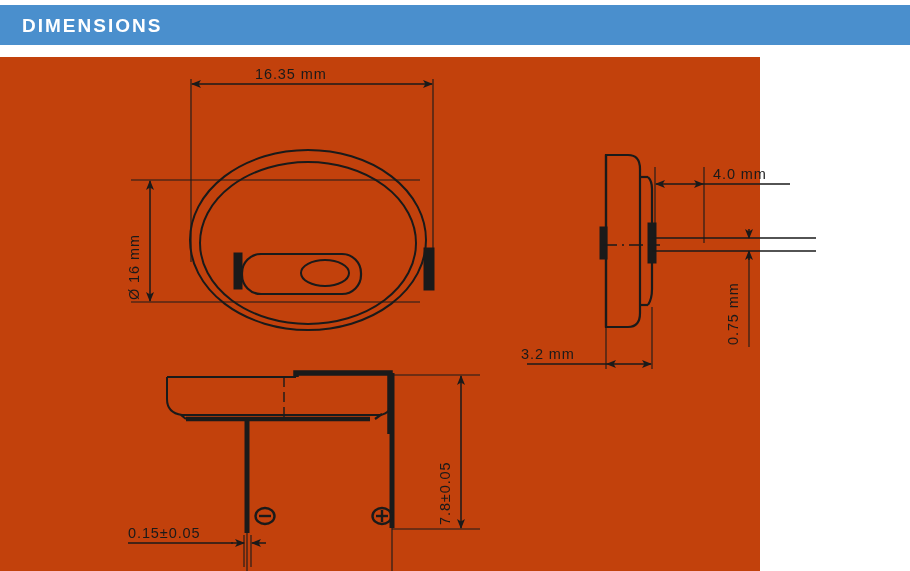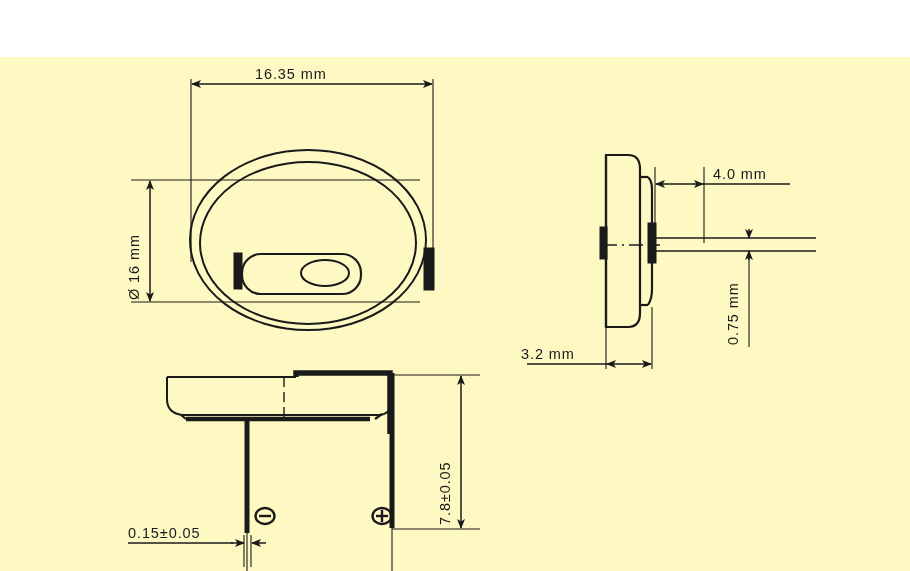--- a/index.html
+++ b/index.html
@@ -36,42 +36,45 @@
     font-weight: bold;
     letter-spacing: 2.0px;
     color: #ffffff;
     font-family: "Liberation Sans", sans-serif;
     white-space: nowrap;
   }
   #drawing-area {
     position: absolute;
     left: 0;
     top: 57px;
-    width: 910px;
+    width: 760px;
     height: 514px;
-    background: #fef9c3;
+    background: #c2410c;
   }
   #drawing-svg {
     position: absolute;
     left: 0;
     top: 0;
     display: block;
   }
   .dim-text {
     font-family: "Liberation Sans", sans-serif;
     font-size: 14.5px;
     fill: #1a1a1a;
     letter-spacing: 0.9px;
   }
 </style>
 </head>
 <body>
 
 <div id="page">
 
+  <div id="header-bar">
+    <div id="header-title">DIMENSIONS</div>
+  </div>
 
   <div id="drawing-area">
     <svg id="drawing-svg" width="910" height="514" viewBox="0 0 910 514">
 
       <defs>
         <marker id="arrR" markerWidth="10" markerHeight="8" refX="9" refY="4" orient="auto" markerUnits="userSpaceOnUse">
           <path d="M0,0 L10,4 L0,8 L2.4,4 Z" fill="#1a1a1a"></path>
         </marker>
         <marker id="arrL" markerWidth="10" markerHeight="8" refX="1" refY="4" orient="auto" markerUnits="userSpaceOnUse">
           <path d="M10,0 L0,4 L10,8 L7.6,4 Z" fill="#1a1a1a"></path>

